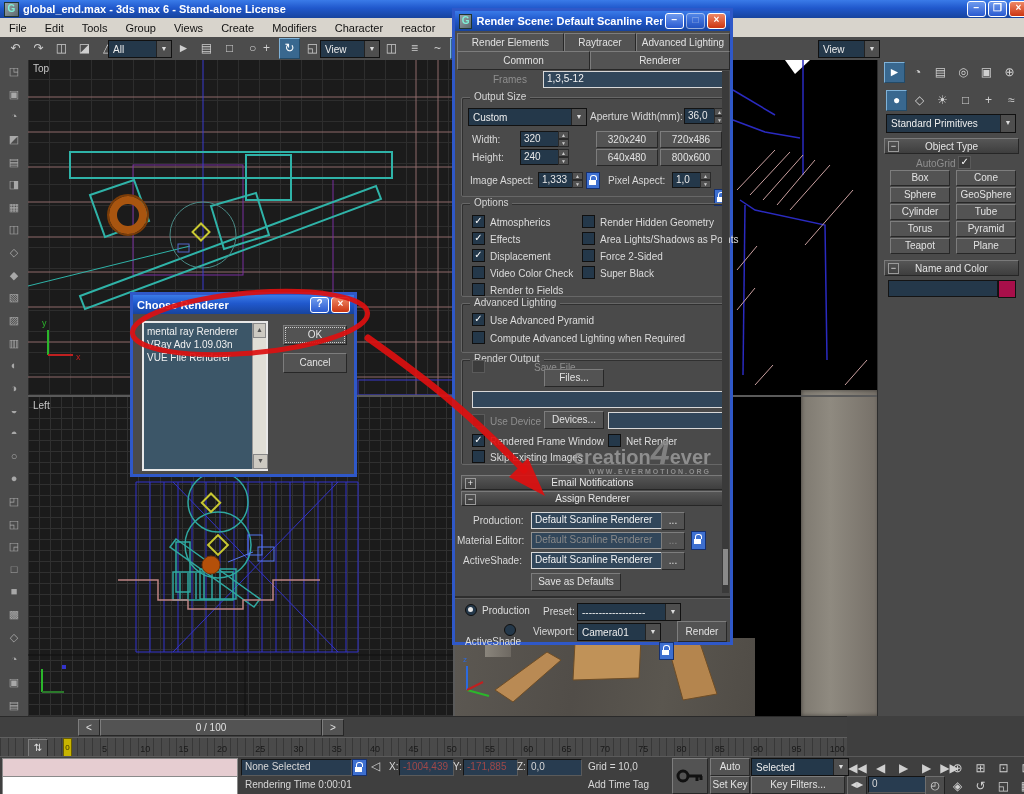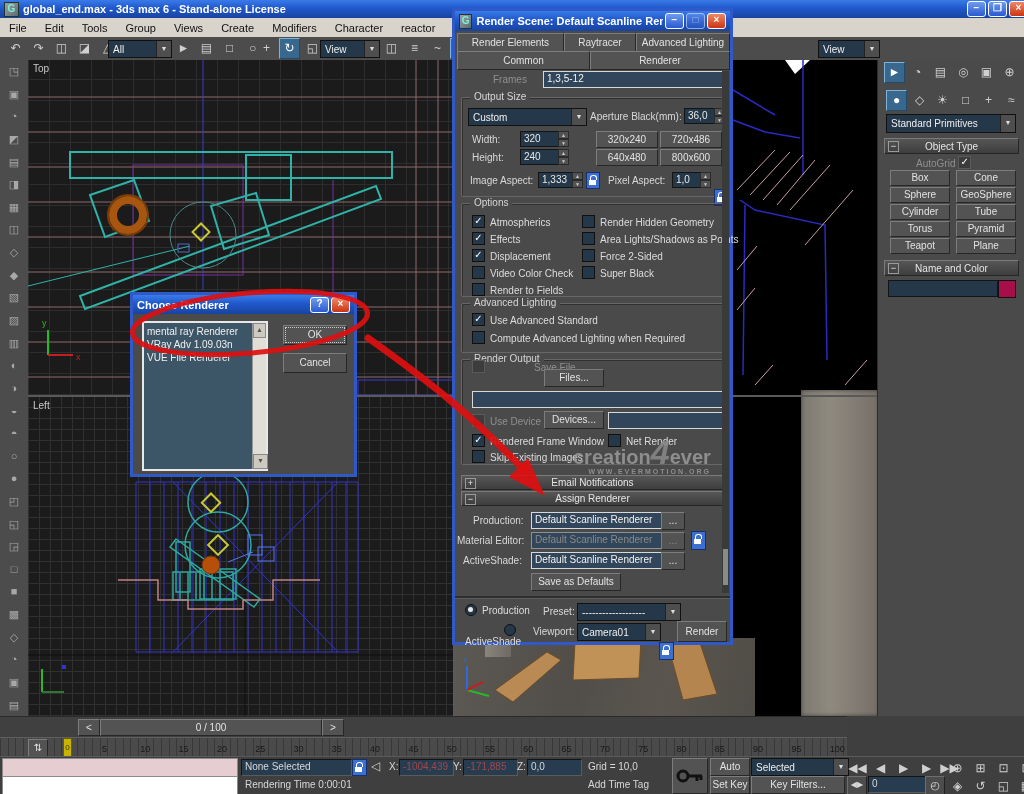--- a/index.html
+++ b/index.html
@@ -485,21 +485,21 @@
 
       <div class="abs lbl dim" style="left:38px;top:43px;">Frames</div>
       <div class="abs wfield" style="left:88px;top:40px;width:178px;height:13px;">1,3,5-12</div>
 
       <div class="abs grp" style="left:6px;top:66px;width:261px;height:98px;">
         <span class="grplbl">Output Size</span>
         <div class="abs dd" style="left:6px;top:10px;width:113px;height:16px;">
           <span>Custom</span>
             <span class="arrow">▼</span>
         </div>
-        <div class="abs lbl" style="left:128px;top:13px;">Aperture Black(mm):</div>
+        <div class="abs lbl" style="left:128px;top:13px;">Aperture Width(mm):</div>
         <div class="abs field" style="left:222px;top:10px;width:26px;height:12px;">36,0</div>
         <div class="abs spin" style="left:252px;top:10px;height:16px;">
             <b>▲</b>
             <b>▼</b>
           </div>
         <div class="abs lbl" style="left:10px;top:36px;">Width:</div>
         <div class="abs field" style="left:58px;top:33px;width:34px;height:12px;">320</div>
         <div class="abs spin" style="left:96px;top:33px;height:16px;">
             <b>▲</b>
             <b>▼</b>
@@ -567,21 +567,21 @@
         <div class="cb" style="left:120px;top:62px;">
             <span class="box"></span>
             <span>Super Black</span>
           </div>
       </div>
 
       <div class="abs grp" style="left:6px;top:272px;width:261px;height:48px;">
         <span class="grplbl">Advanced Lighting</span>
         <div class="cb" style="left:10px;top:9px;">
             <span class="box">✓</span>
-            <span>Use Advanced Standard</span>
+            <span>Use Advanced Pyramid</span>
           </div>
         <div class="cb" style="left:10px;top:27px;">
             <span class="box"></span>
             <span>Compute Advanced Lighting when Required</span>
           </div>
       </div>
 
       <div class="abs grp" style="left:6px;top:328px;width:261px;height:104px;">
         <span class="grplbl">Render Output</span>
         <div class="cb dis" style="left:10px;top:0;gap:44px;">

